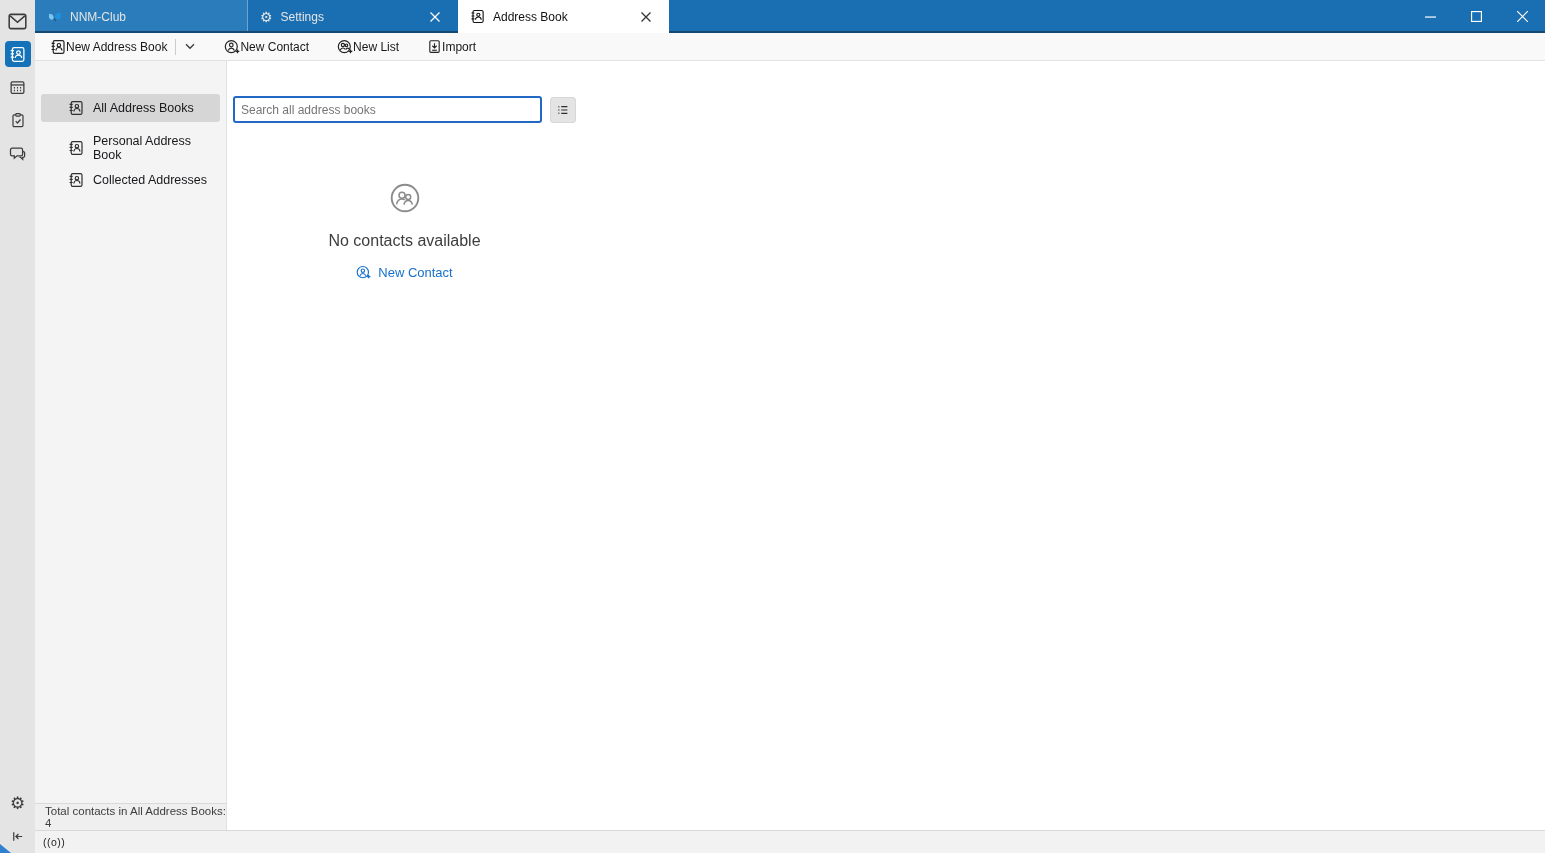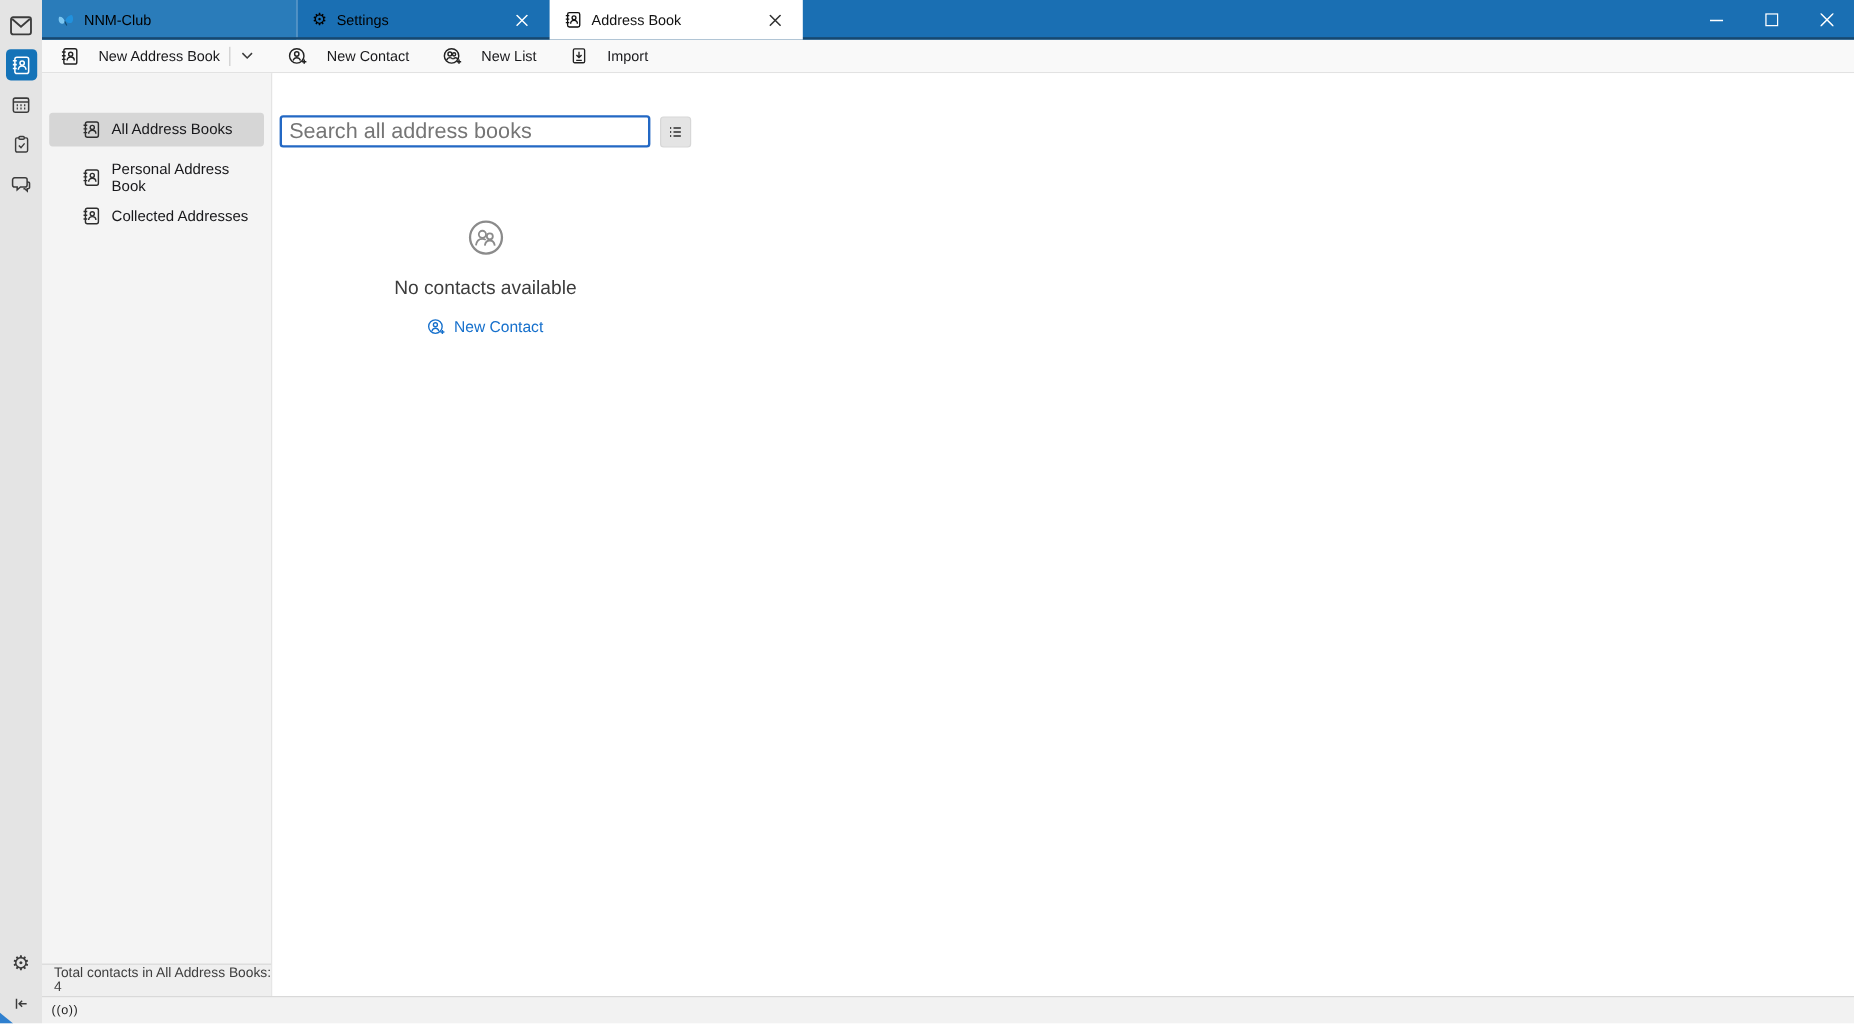--- a/index.html
+++ b/index.html
@@ -18,37 +18,37 @@
   .spaces .spacer { flex:1; }
   .glyph-icon { font-family:"DejaVu Sans", sans-serif; line-height:1; }
 
   
   .main-col { flex:1; display:flex; flex-direction:column; min-width:0; }
 
   
   .tabbar { height:33px; background:#1a6fb3; display:flex; position:relative; flex:none; }
   .tabbar::after { content:''; position:absolute; left:0; right:0; bottom:0; height:2px;
                    background:#17486f; z-index:0; }
-  .tab { display:flex; align-items:center; gap:8px; padding:0 12px; color:#000000; font-size:12px;
+  .tab { display:flex; align-items:center; gap:8px; padding:0 12px; color:#e5e5e5; font-size:12px;
          position:relative; cursor:pointer; }
   .tab.first { background:#2a7cba; }
   .tab.sep { border-left:1px solid rgba(255,255,255,0.38); }
   .tab .tab-close { margin-left:auto; width:22px; height:22px; display:flex; align-items:center;
                     justify-content:center; color:#fff; border-radius:2px; }
   .tab.active { background:#fff; color:#111; z-index:1; }
   .tab.active .tab-close { color:#333; }
   .tab-label { white-space:nowrap; }
   .win-controls { margin-left:auto; display:flex; height:100%; }
   .win-btn { width:46px; height:100%; display:flex; align-items:center; justify-content:center;
              color:#fff; cursor:pointer; }
 
   
   .toolbar { height:28px; background:#f9f9f9; border-bottom:1px solid #e2e2e2; display:flex;
              align-items:center; padding-left:8px; font-size:12px; color:#18181b; flex:none; }
-  .tb-btn { display:flex; align-items:center; gap:16px; padding:3px 7px; border-radius:3px;
+  .tb-btn { display:flex; align-items:center; gap:0; padding:3px 7px; border-radius:3px;
             cursor:pointer; white-space:nowrap; }
   .tb-divider { width:1px; height:16px; background:#cccccc; margin:0 1px; }
   .tb-chevron { padding:4px 8px; color:#3c3c3c; cursor:pointer; }
   .tb-gap { width:14px; }
   .tb-icon { color:#222; }
 
   
   .content { flex:1; display:flex; min-height:0; }
   .sidebar { width:192px; flex:none; background:#f4f4f4; border-right:1px solid #e0e0e0;
              display:flex; flex-direction:column; }
@@ -58,21 +58,21 @@
   .sb-item.selected { background:#d6d6d6; }
   .sb-item.gap-top { margin-top:12px; }
   .sb-icon { color:#2e2e2e; flex:none; }
   .sb-footer { height:27px; background:#efefef; border-top:1px solid #d9d9d9; display:flex;
                align-items:center; padding-left:10px; font-size:11.5px; color:#3e3e3e; flex:none; }
 
   .main { flex:1; background:#fff; min-width:0; }
   .list-pane { width:355px; padding-top:35px; }
   .search-row { display:flex; align-items:center; margin-left:6px; }
   .search-input { width:309px; height:27px; border:2px solid #2368c4; border-radius:3px;
-                  font-size:18px; font-family:"Liberation Sans", sans-serif; color:#1a1a1a;
+                  font-size:12px; font-family:"Liberation Sans", sans-serif; color:#1a1a1a;
                   padding:0 6px; outline:none; background:#fff; }
   .search-input::placeholder { color:#757575; }
   .sort-btn { width:26px; height:26px; background:#e4e4e4; border:1px solid #d7d7d7;
               border-radius:3px; margin-left:8px; display:flex; align-items:center;
               justify-content:center; color:#2e2e2e; cursor:pointer; }
 
   .empty { margin-top:60px; display:flex; flex-direction:column; align-items:center; }
   .empty-icon { color:#8b8b8b; }
   .empty-msg { margin-top:19px; font-size:16px; color:#3d3d3d; }
   .empty-link { margin-top:15px; display:flex; align-items:center; gap:7px; color:#1670cc;

